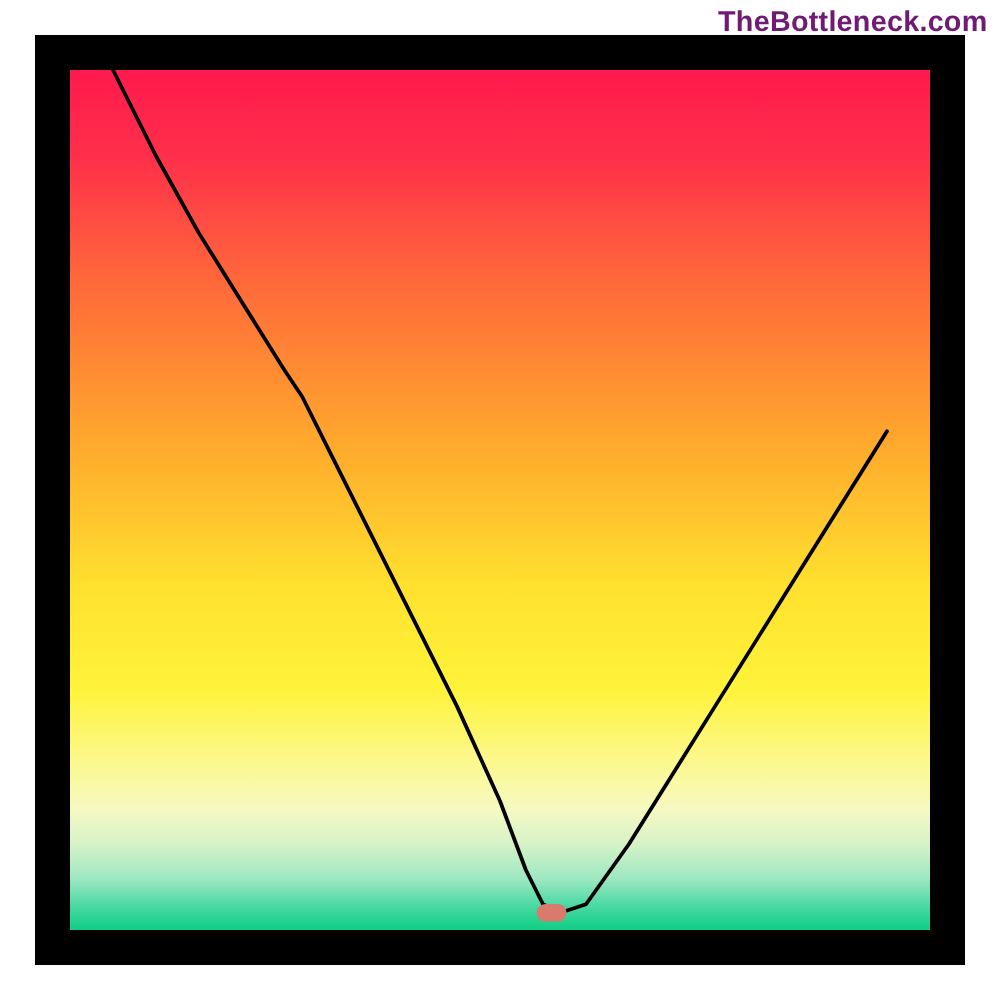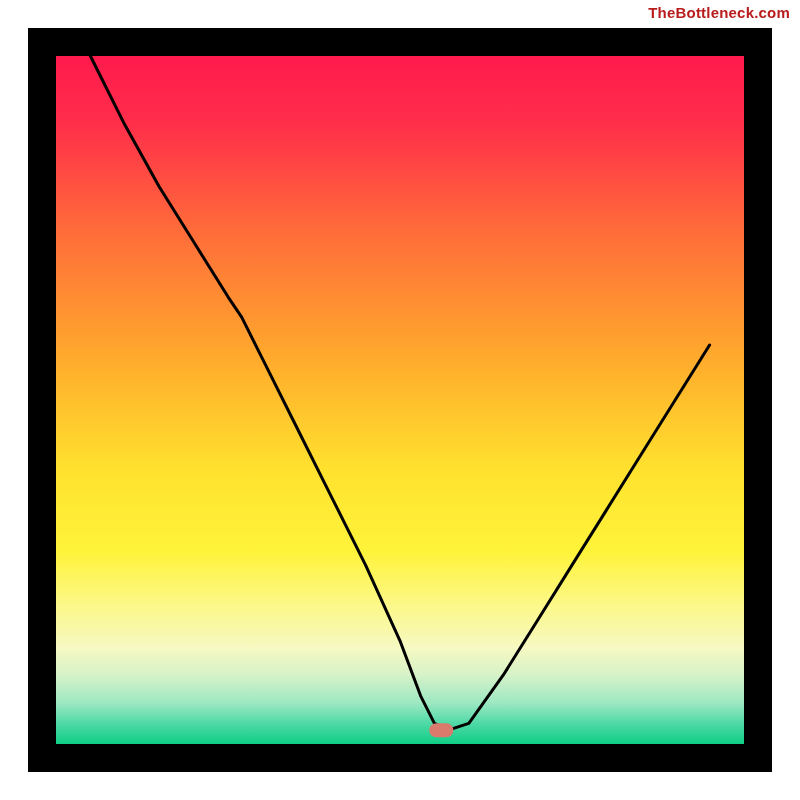--- a/index.html
+++ b/index.html
@@ -3,23 +3,23 @@
 <meta charset="utf-8">
 <style>
   * { margin: 0; padding: 0; box-sizing: border-box; }
   html, body { width: 800px; height: 800px; overflow: hidden; background: #fff; }
   #wrap { position: relative; width: 800px; height: 800px; }
   #watermark {
     position: absolute;
     top: 4px;
     right: 10px;
     font-family: Arial, Helvetica, sans-serif;
-    font-size: 15px;
+    font-size: 23px;
     font-weight: 600;
-    color: #b91c1c;
+    color: #701a75;
     letter-spacing: 0.2px;
   }
   svg { display: block; }
 </style>
 </head>
 <body>
 
 <div id="wrap">
   <div id="watermark">TheBottleneck.com</div>
   <svg id="chart-svg" width="800" height="800">

